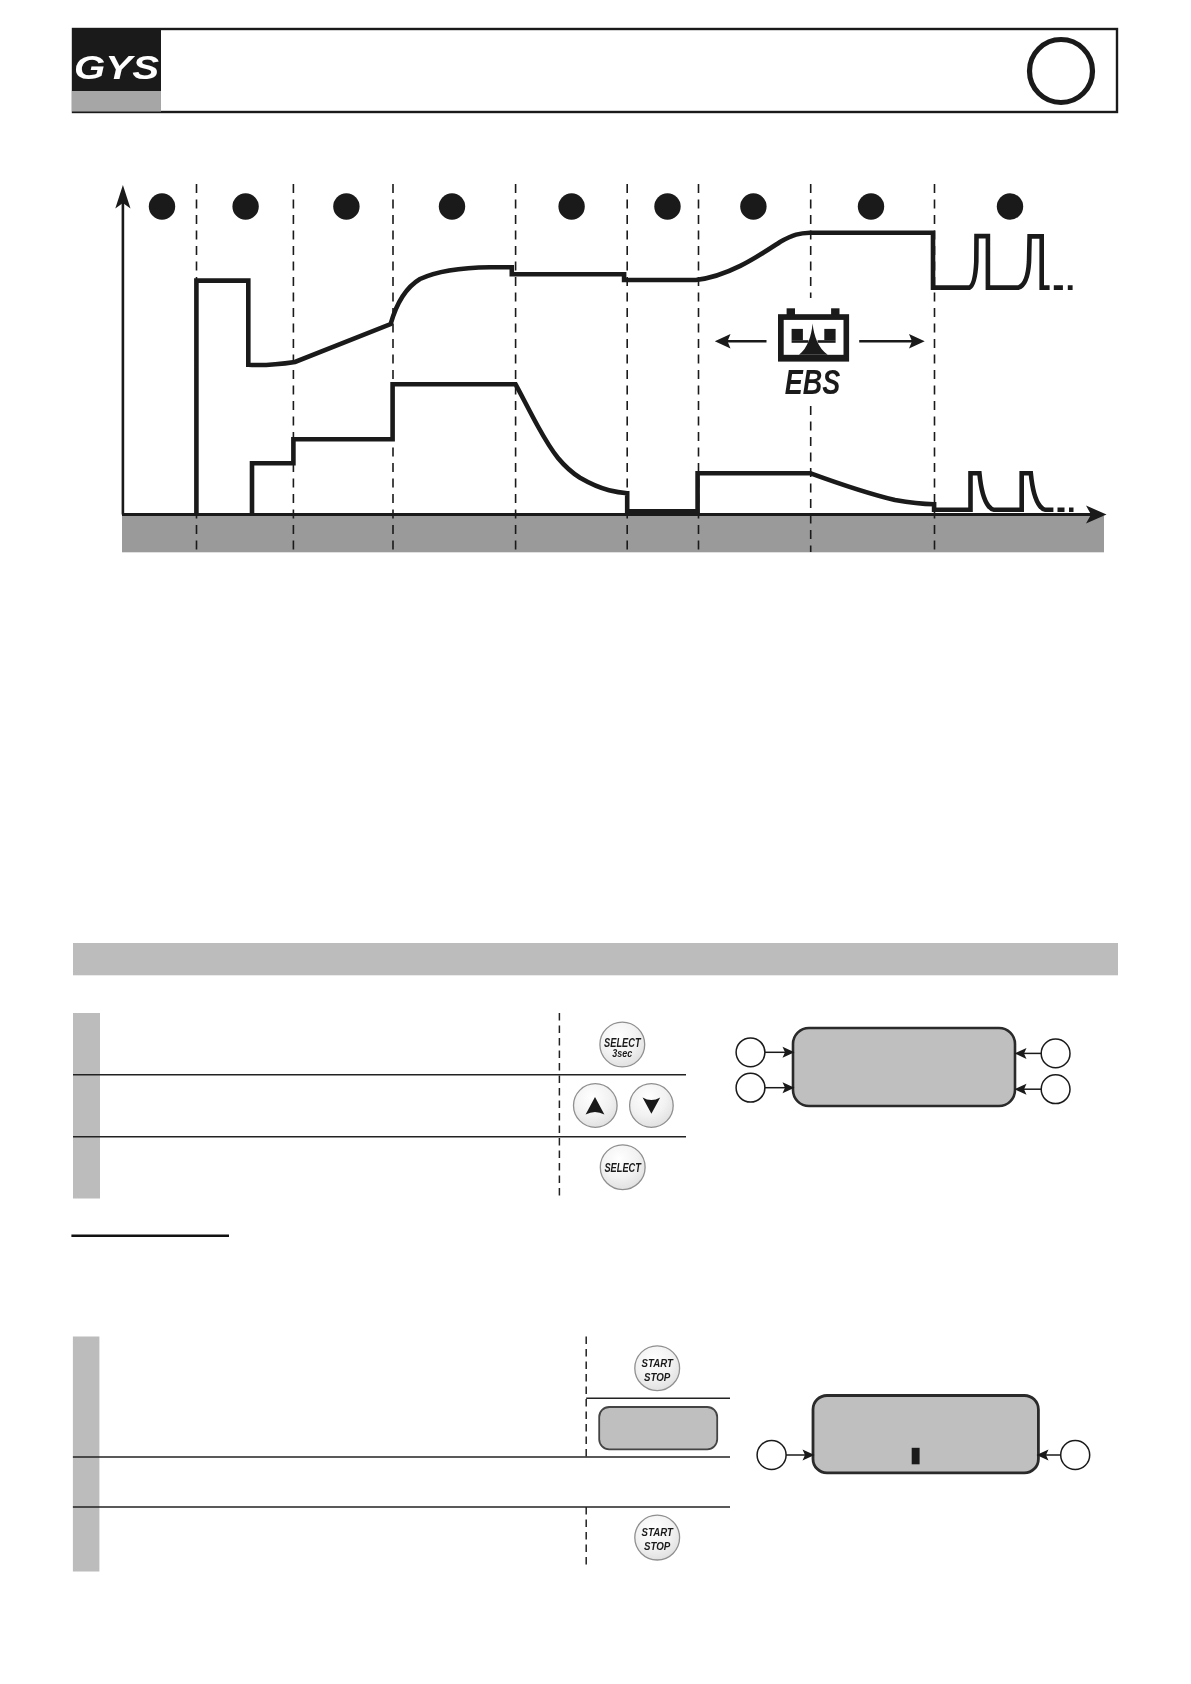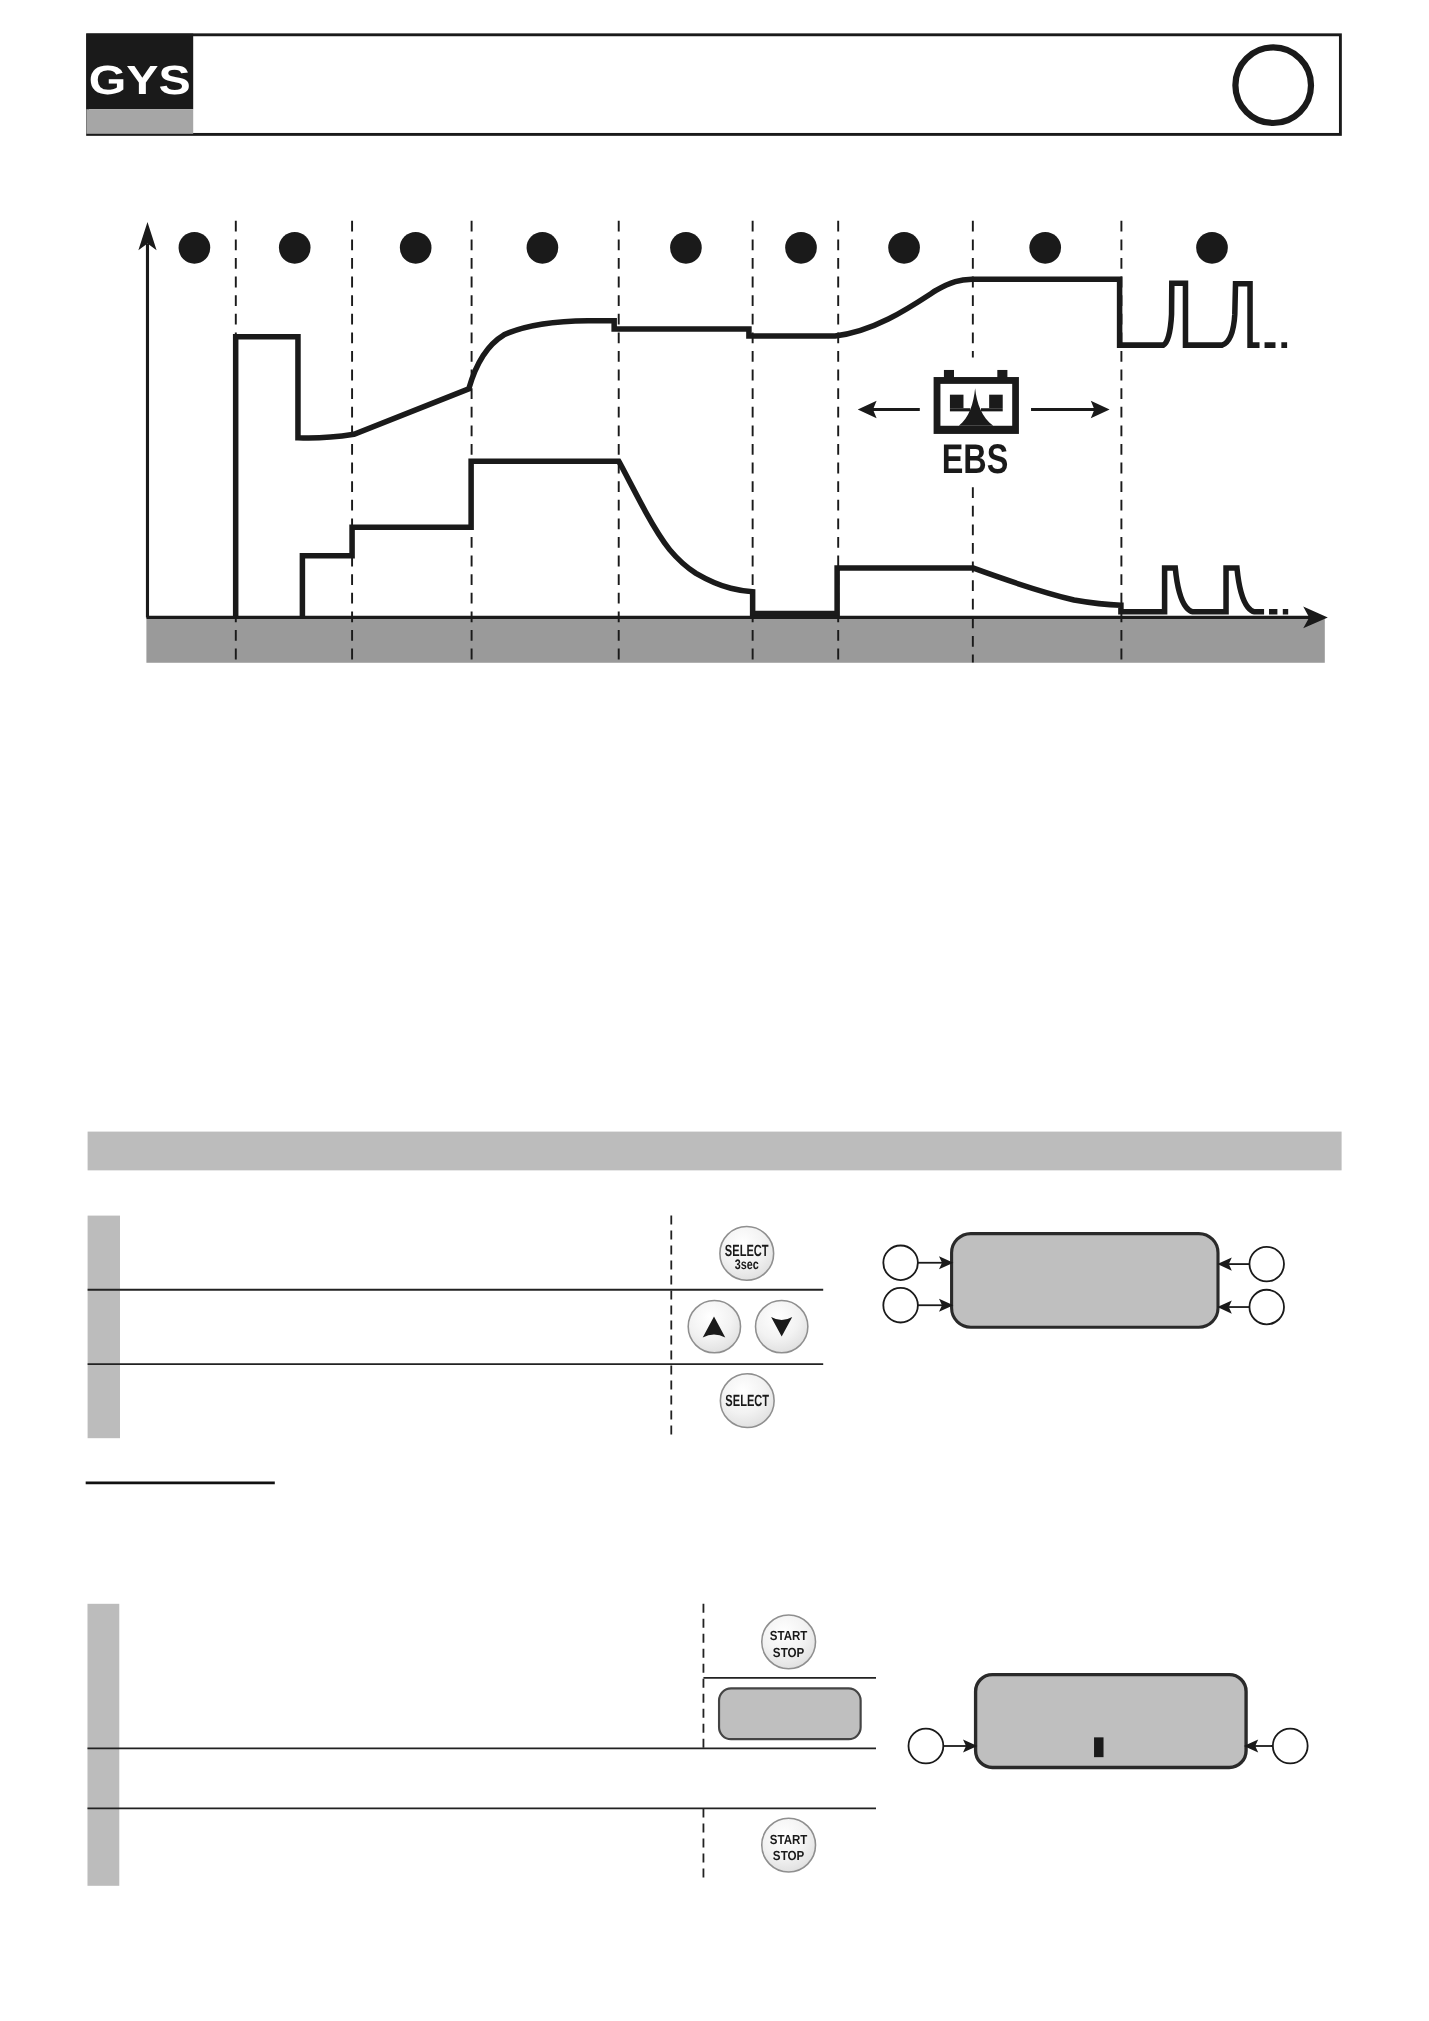--- a/index.html
+++ b/index.html
@@ -1,17 +1,17 @@
 <!DOCTYPE html>
 <html><head>
 <meta charset="utf-8">
 <style>
   html,body{margin:0;padding:0;background:#ffffff;}
   #page{position:relative;width:1191px;height:1684px;background:#ffffff;overflow:hidden;
-        font-family:"Liberation Sans", sans-serif;}
+        font-family:"Liberation Sans", sans-serif;font-style:italic;}
   svg{position:absolute;left:0;top:0;}
 </style>
 </head>
 <body>
 <div id="page">
 <svg width="1191" height="1684" viewBox="0 0 1191 1684">
   <defs>
     <radialGradient id="btn" cx="0.42" cy="0.32" r="0.75">
       <stop offset="0" stop-color="#ffffff"></stop>
       <stop offset="0.55" stop-color="#f2f2f2"></stop>

